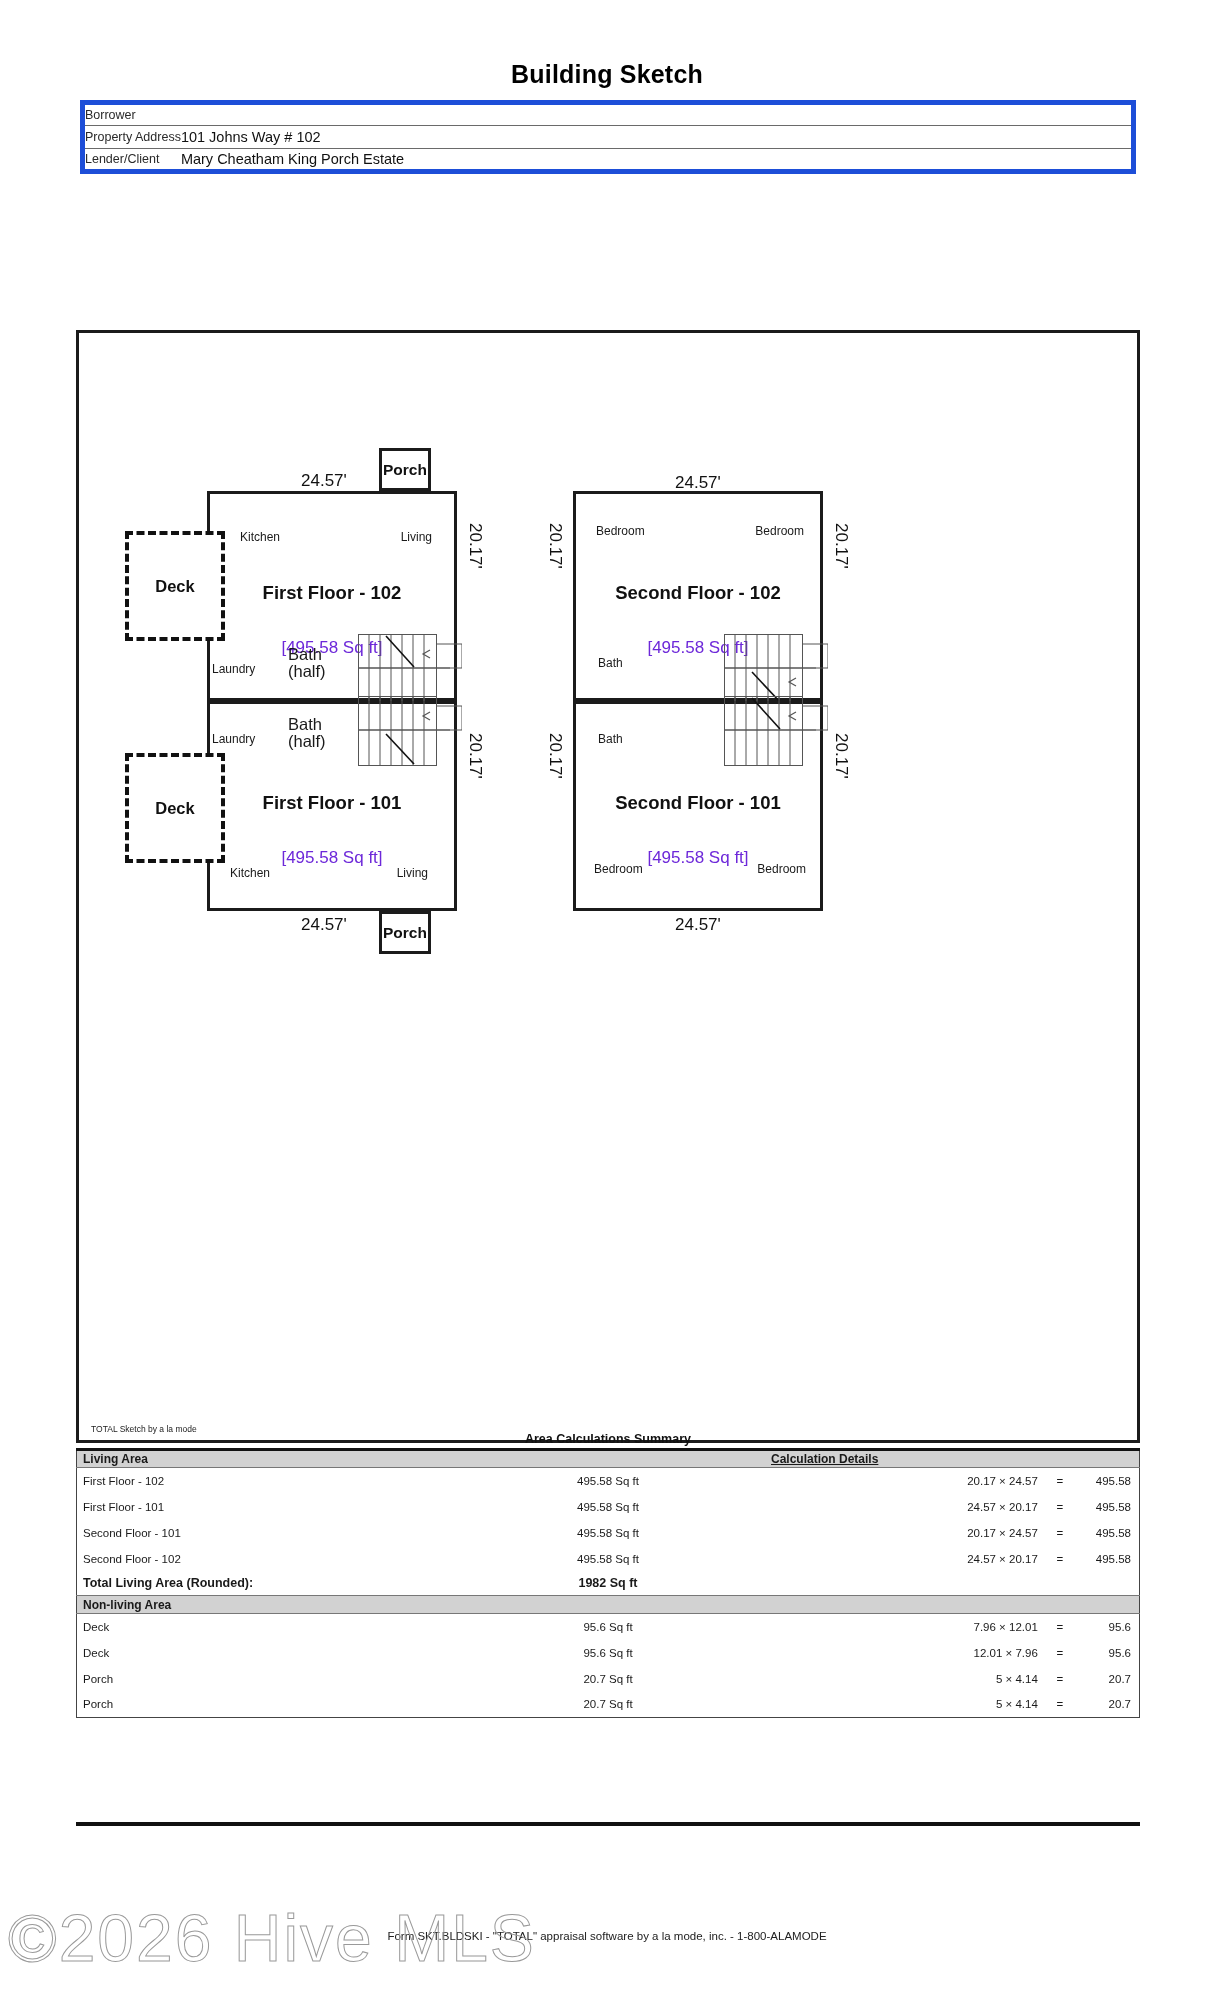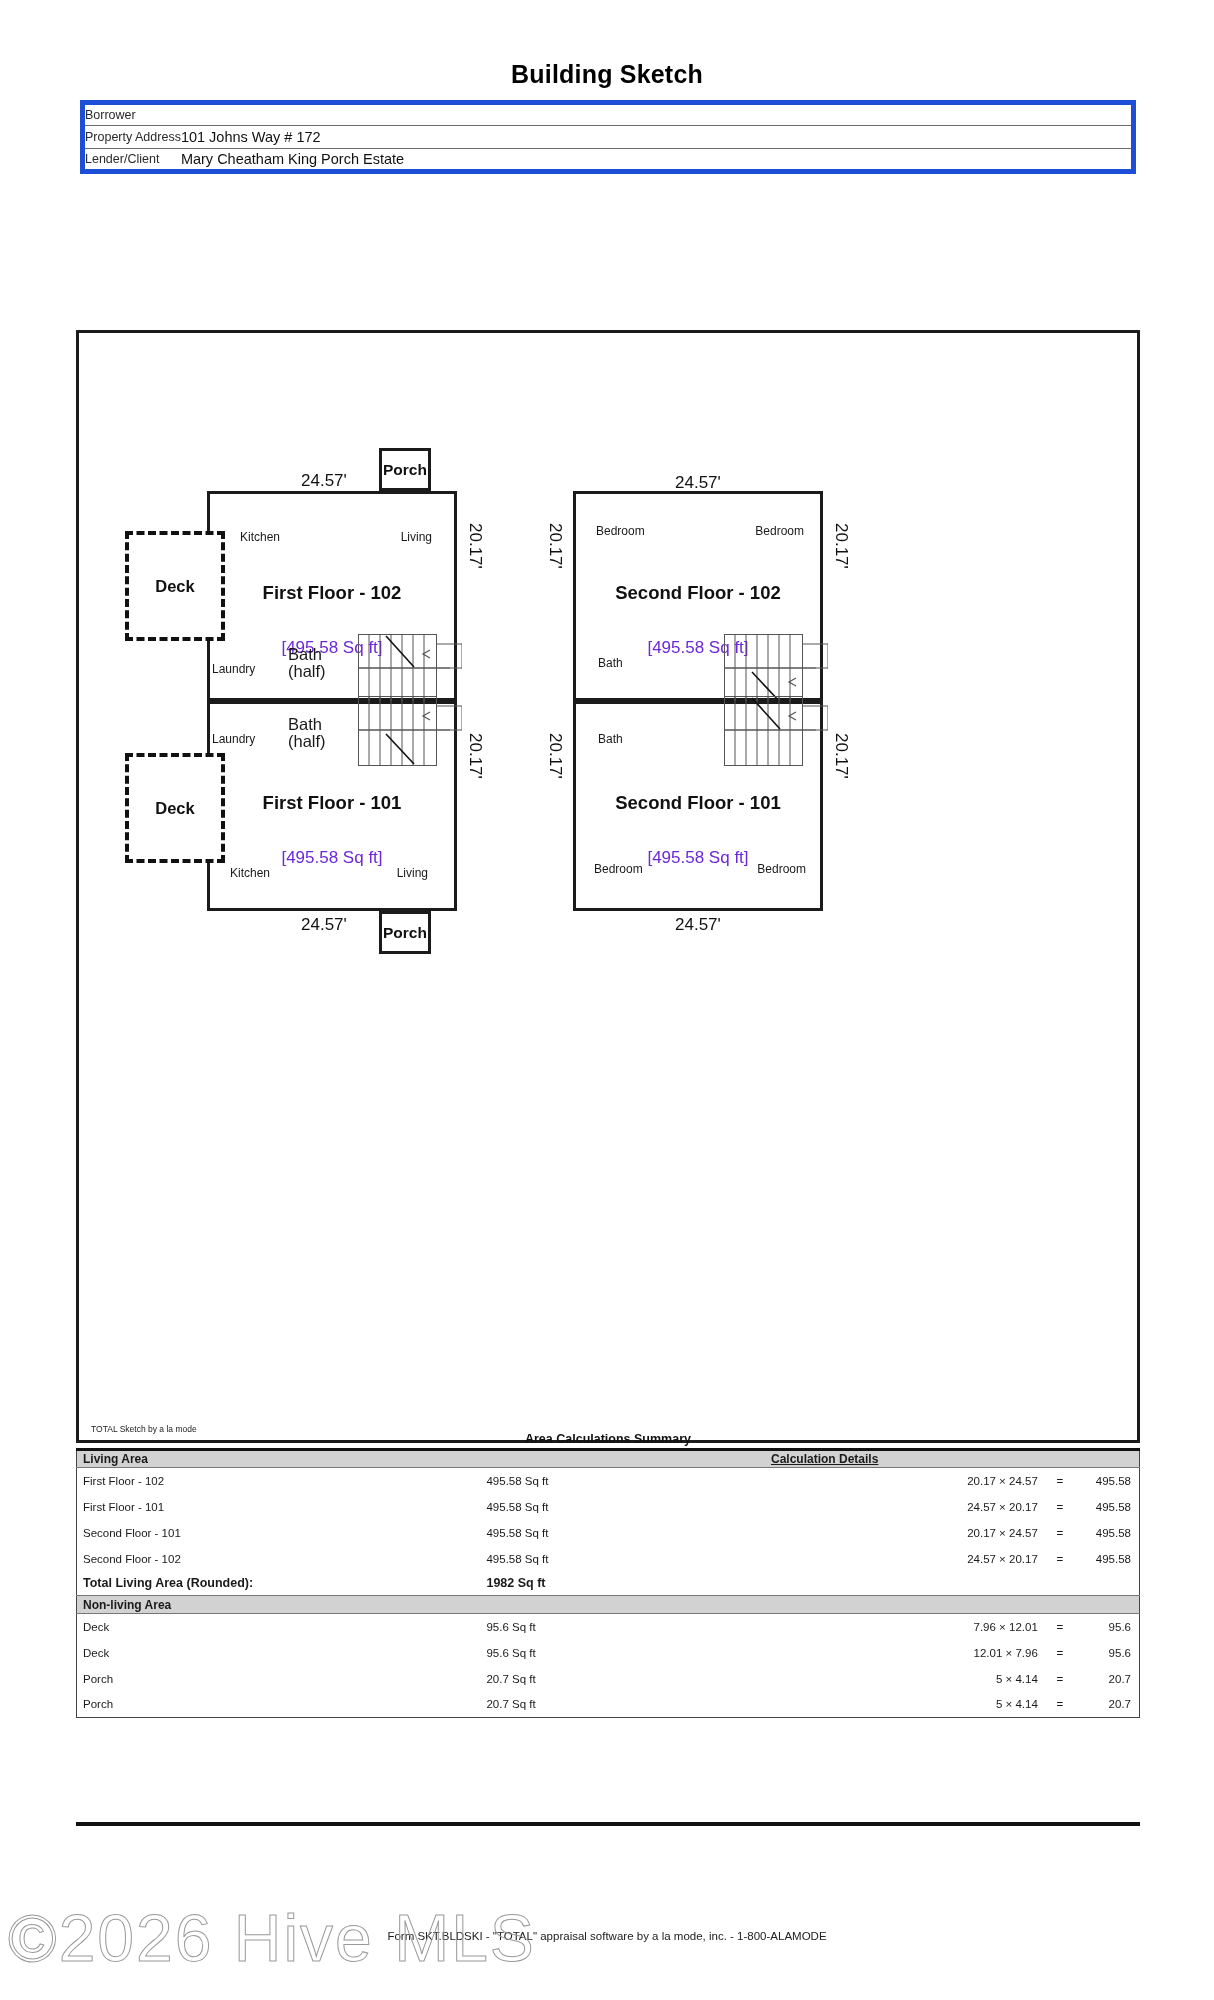--- a/index.html
+++ b/index.html
@@ -148,21 +148,21 @@
   .acs tr.sec td {
     background: #d2d2d2;
     font-weight: bold;
     font-size: 12px;
     height: 18px;
     border-top: 1px solid #777;
     border-bottom: 1px solid #777;
   }
   .acs tr.total td { font-weight: bold; font-size: 12.5px; height: 24px; }
   .c-name  { width: 38%; text-align: left; }
-  .c-area  { width: 24%; text-align: left; }
+  .c-area  { width: 24%; text-align: center; }
   .c-mid   { width: 14%; text-decoration: underline; }
   .c-calc  { width: 15%; text-align: right; }
   .c-eq    { width: 3%;  text-align: center; }
   .c-res   { width: 6%;  text-align: right; padding-right: 8px !important; }
   .acs-bottom {
     position: absolute;
     left: 76px; top: 1822px; width: 1064px; height: 4px;
     background: #111;
   }
 
@@ -193,21 +193,21 @@
   <div class="doc-title">Building Sketch</div>
 
   <table class="hdr">
     <tbody>
         <tr>
       <td class="lbl" style="width:88px">Borrower</td>
       <td class="val" colspan="5"></td>
     </tr>
     <tr>
       <td class="lbl">Property Address</td>
-      <td class="val" colspan="5">101 Johns Way # 172</td>
+      <td class="val" colspan="5">101 Johns Way # 102</td>
     </tr>
     <tr>
       <td class="lbl">Lender/Client</td>
       <td class="val" colspan="5">Mary Cheatham King Porch Estate</td>
     </tr>
   </tbody>
     </table>
 
   <div class="sketch-frame">
     <div class="sketch-inner">

